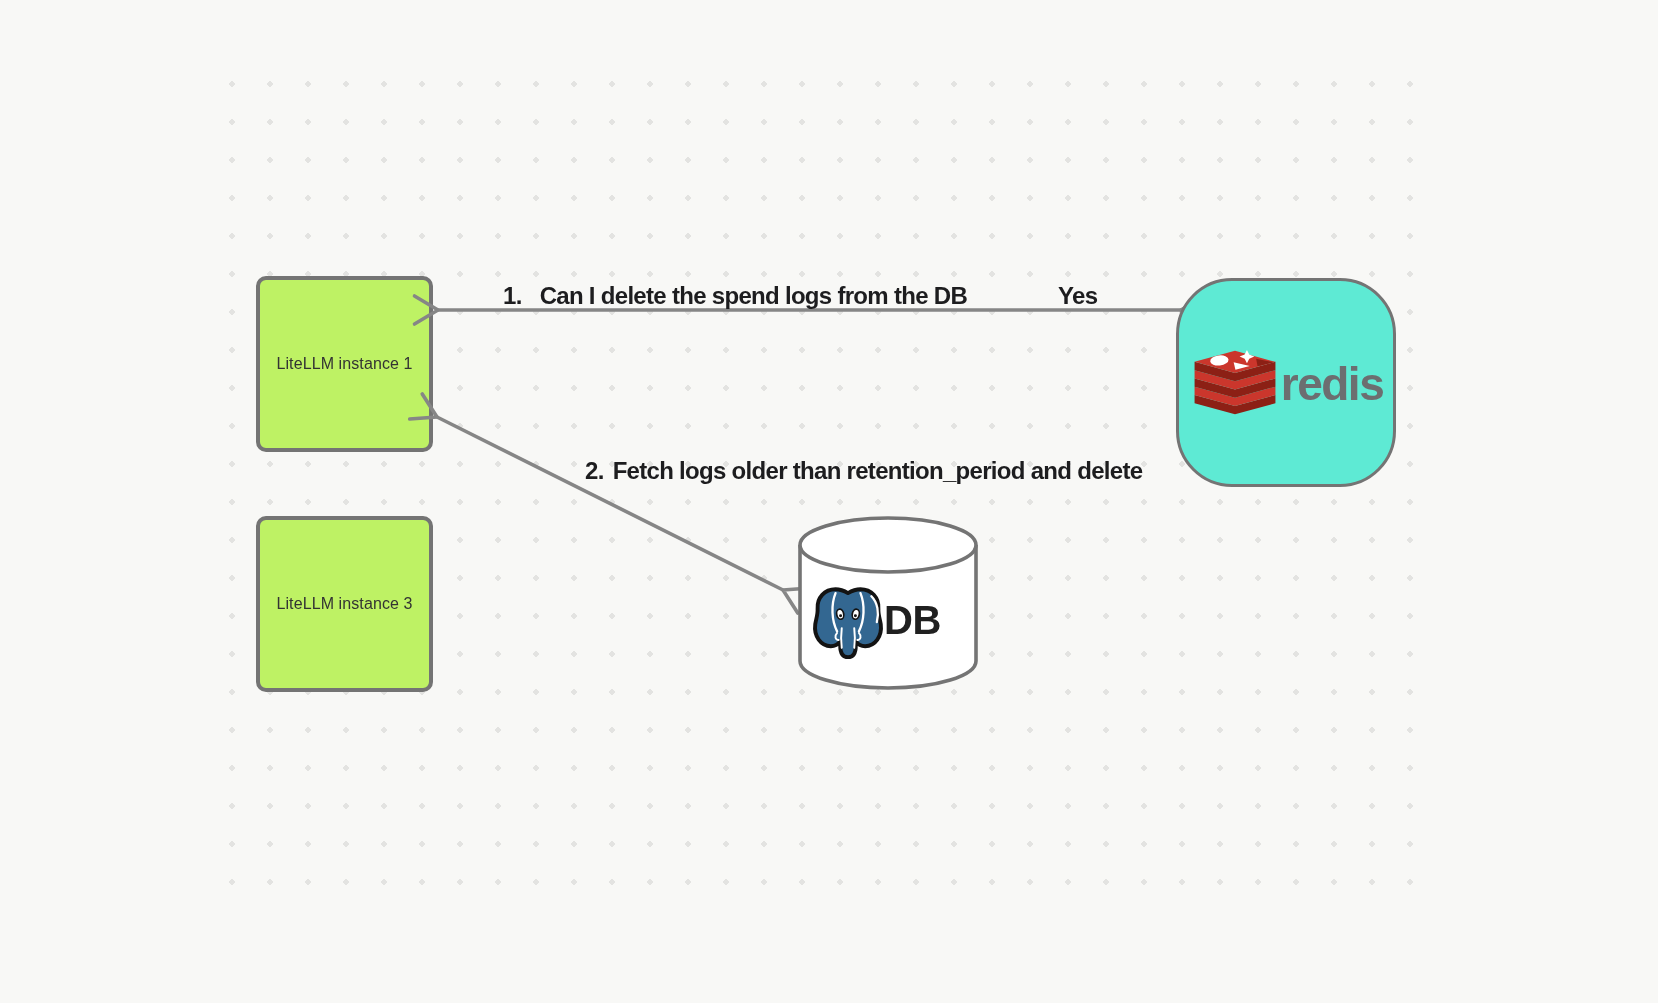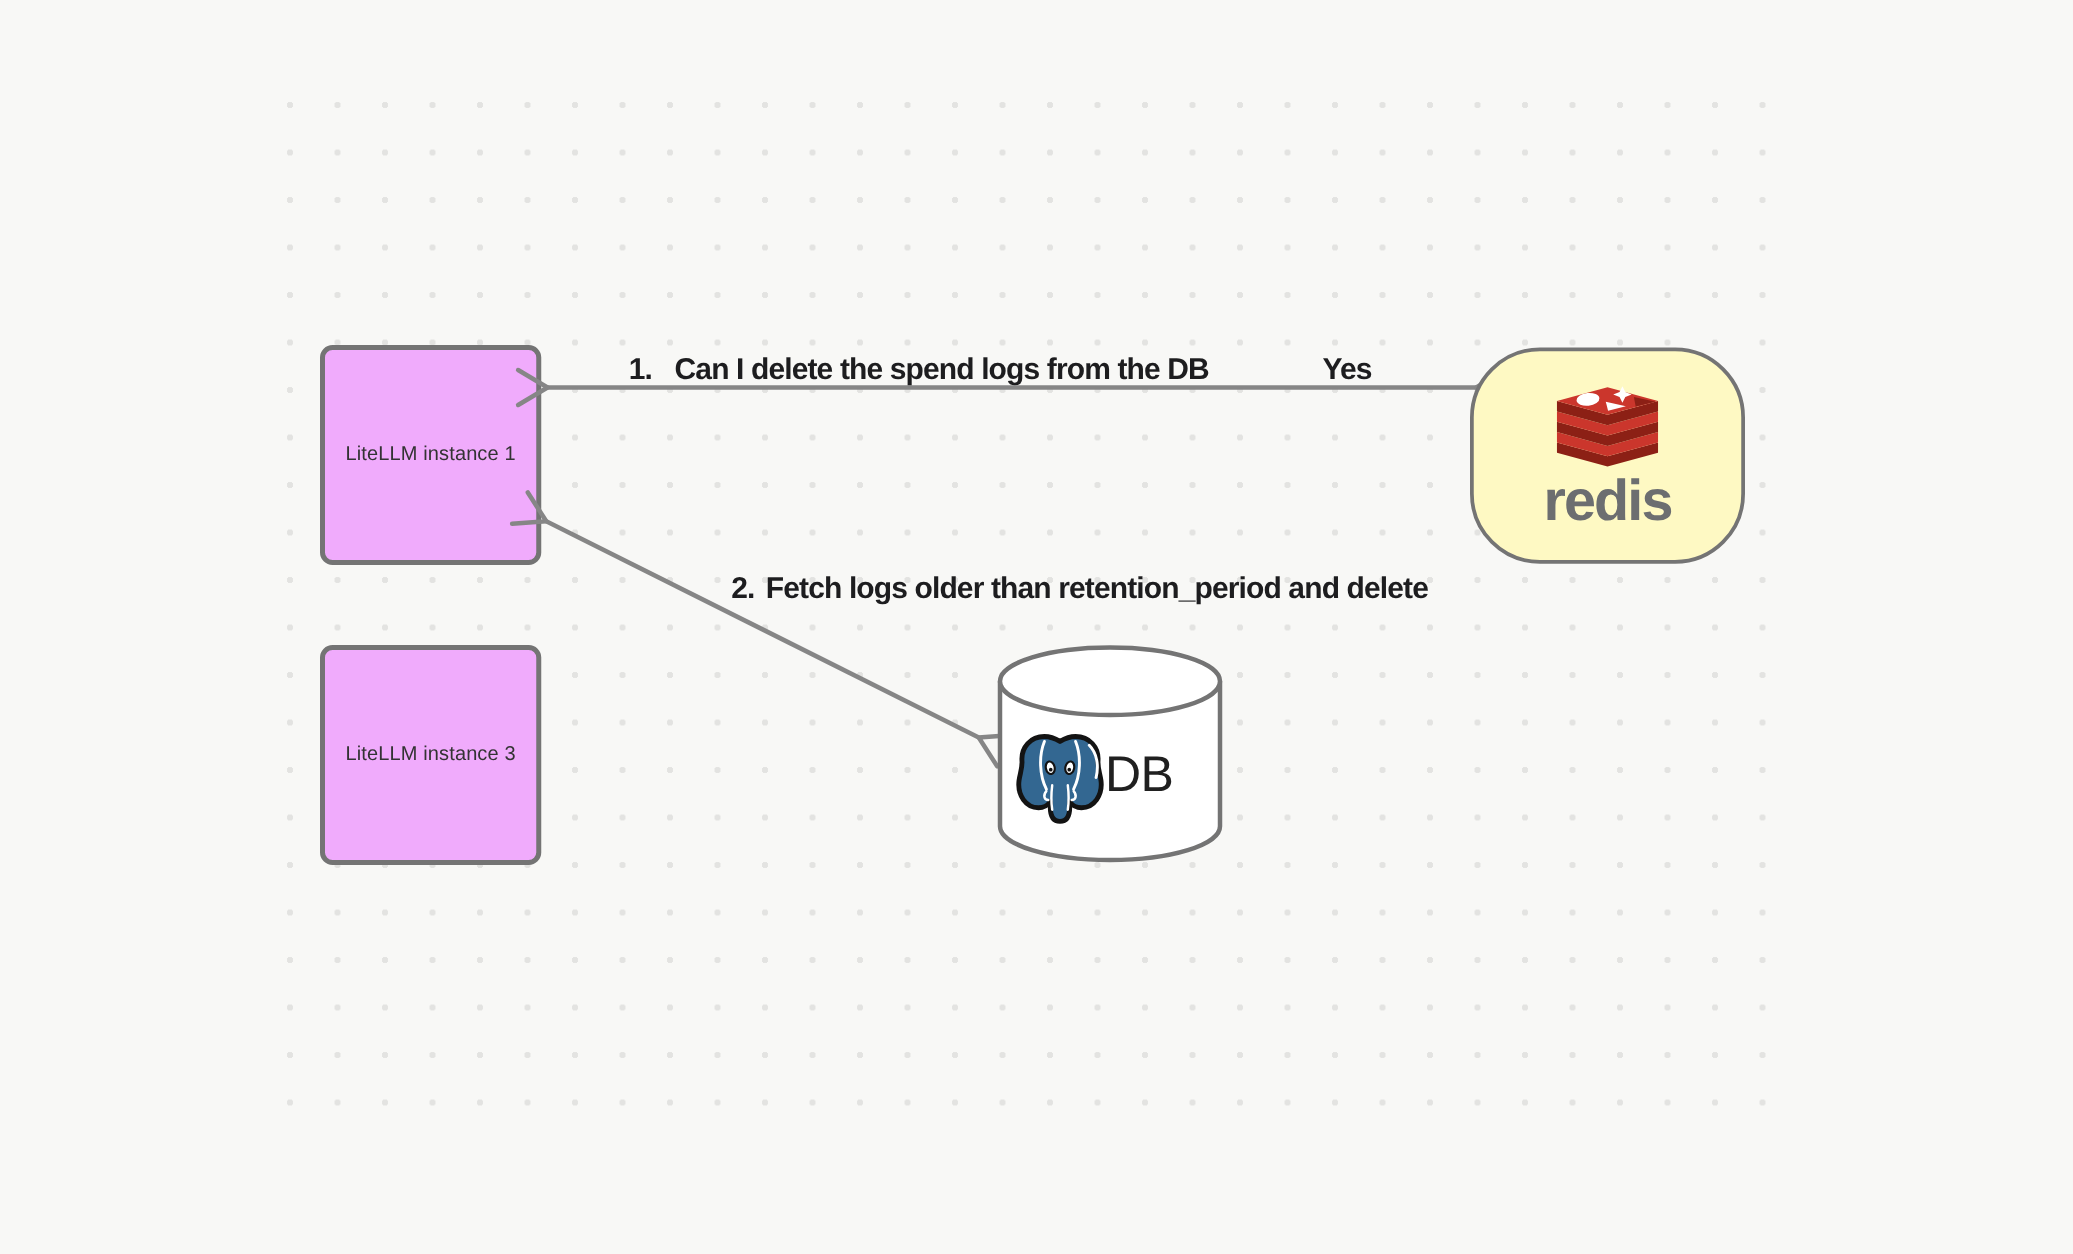--- a/index.html
+++ b/index.html
@@ -7,52 +7,52 @@
     position:relative;width:1658px;height:1003px;background:#f8f8f6;
     font-family:"Liberation Sans",sans-serif;
   }
   #dot-grid{
     position:absolute;left:213px;top:65px;width:1216px;height:836px;
     background-image:radial-gradient(circle,#e3e3e1 0 2.6px,rgba(0,0,0,0) 2.7px);
     background-size:38px 38px;
   }
   .inst-box{
     position:absolute;left:256px;width:177px;height:176px;
-    background:#f0abfc;border:4px solid #747474;border-radius:10px;
+    background:#bef264;border:4px solid #747474;border-radius:10px;
     box-sizing:border-box;display:flex;align-items:center;justify-content:center;
   }
   .inst-box .node-label{
     font-size:16px;color:#333333;letter-spacing:0.1px;white-space:nowrap;
   }
   #arrow-layer{position:absolute;left:0;top:0;width:1658px;height:1003px;pointer-events:none;}
   #arrow-layer line{pointer-events:stroke;}
   .edge-label{
     position:absolute;display:flex;font-weight:700;font-size:24px;
     letter-spacing:-0.7px;color:#1d1d1f;white-space:nowrap;line-height:24px;
   }
   .edge-label .edge-num-1{margin-right:18px;}
   .edge-label .edge-num-2{margin-right:9px;}
   #edge-1-label{left:503px;top:284px;}
   #edge-1-answer{left:1026px;top:284px;position:absolute;font-weight:700;font-size:24px;
     letter-spacing:-0.7px;color:#1d1d1f;line-height:24px;margin-left:32px;}
   #edge-2-label{left:585px;top:459px;}
   #node-redis{
-    position:absolute;left:1176px;top:278px;width:220px;height:173px;
-    background:#fef9c3;border:3.5px solid #747474;border-radius:56px;
-    box-sizing:border-box;display:flex;flex-direction:column;align-items:center;
+    position:absolute;left:1176px;top:278px;width:220px;height:209px;
+    background:#5eead4;border:3.5px solid #747474;border-radius:56px;
+    box-sizing:border-box;display:flex;flex-direction:row;align-items:center;
     justify-content:center;
   }
   #redis-wordmark{
     font-size:46px;font-weight:700;color:#6c6e70;letter-spacing:-1.5px;
     line-height:44px;margin-top:2px;
   }
   #db-cylinder{position:absolute;left:797px;top:515px;}
   #postgres-elephant{position:absolute;left:809px;top:583px;}
   #db-label{
-    position:absolute;left:884px;top:600px;font-size:40px;font-weight:400;
+    position:absolute;left:884px;top:600px;font-size:40px;font-weight:700;
     color:#202020;line-height:40px;letter-spacing:-0.5px;text-align:center;
   }
 </style>
 </head>
 <body>
 
 <div id="canvas">
 
   <div id="dot-grid"></div>
 

